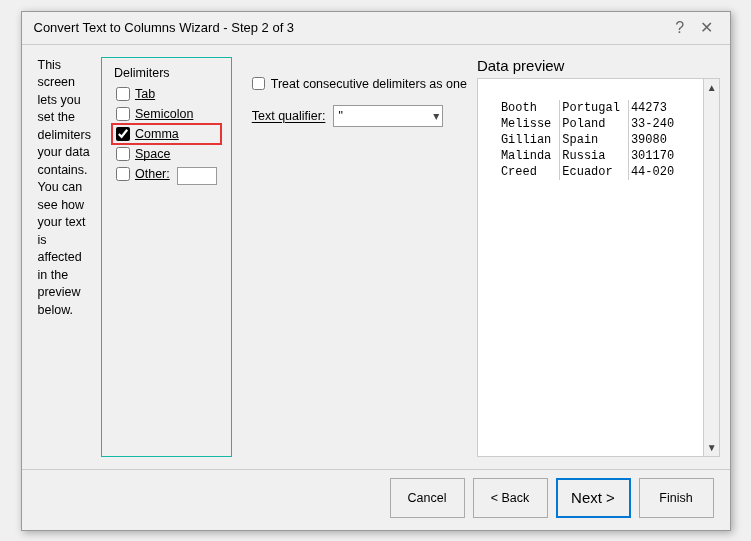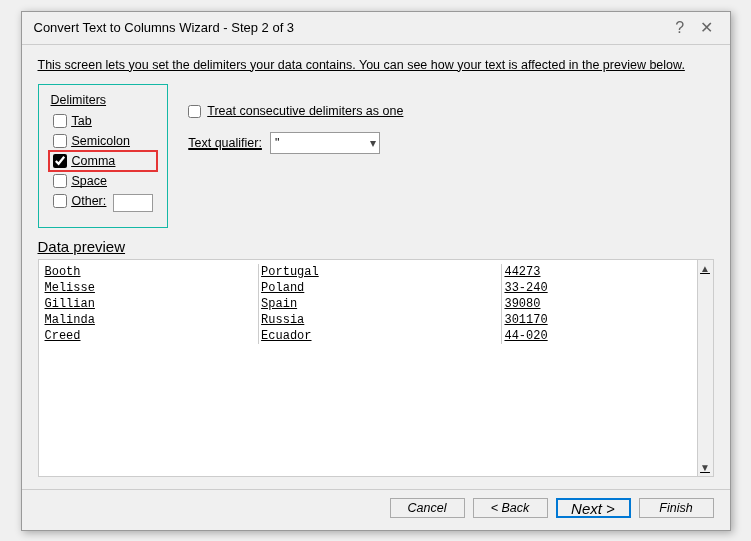--- a/index.html
+++ b/index.html
@@ -47,23 +47,22 @@
       cursor: pointer;
       font-size: 16px;
       color: #666;
       padding: 0 4px;
       line-height: 1;
     }
     .dialog-body {
       padding: 12px 16px;
       flex: 1;
       display: flex;
-      flex-direction: column;
+      flex-direction: row;
       gap: 10px;
-      text-decoration: underline;
     }
     .description {
       font-size: 12.5px;
       color: #000;
       line-height: 1.4;
     }
     .main-content {
       display: flex;
       gap: 20px;
       flex: 0 0 auto;
@@ -179,21 +178,21 @@
       position: relative;
       min-height: 130px;
     }
     .preview-inner {
       display: flex;
       height: 100%;
     }
     .preview-content {
       flex: 1;
       overflow: auto;
-      padding: 4px;
+      padding: 21px;
     }
     .preview-table {
       border-collapse: collapse;
       width: 100%;
     }
     .preview-table td {
       padding: 1px 8px 1px 2px;
       font-size: 12px;
       font-family: 'Consolas', 'Courier New', monospace;
       color: #000;
@@ -230,28 +229,27 @@
       display: flex;
       justify-content: flex-end;
       align-items: center;
       padding: 8px 16px 12px 16px;
       gap: 8px;
       border-top: 1px solid #ccc;
       background: #f0f0f0;
     }
     .btn {
       min-width: 75px;
-      height: 20px;
+      height: 40px;
       border: 1px solid #aaa;
       background: #f0f0f0;
       font-size: 12.5px;
       cursor: pointer;
       padding: 0 12px;
       color: #000;
-      font-style: italic;
     }
     .btn-primary {
       border: 2px solid #0078d4;
       background: #f0f0f0;
       font-size: 15px;
     }
     .underline-char {
       text-decoration: underline;
       text-decoration-skip-ink: none;
     }

